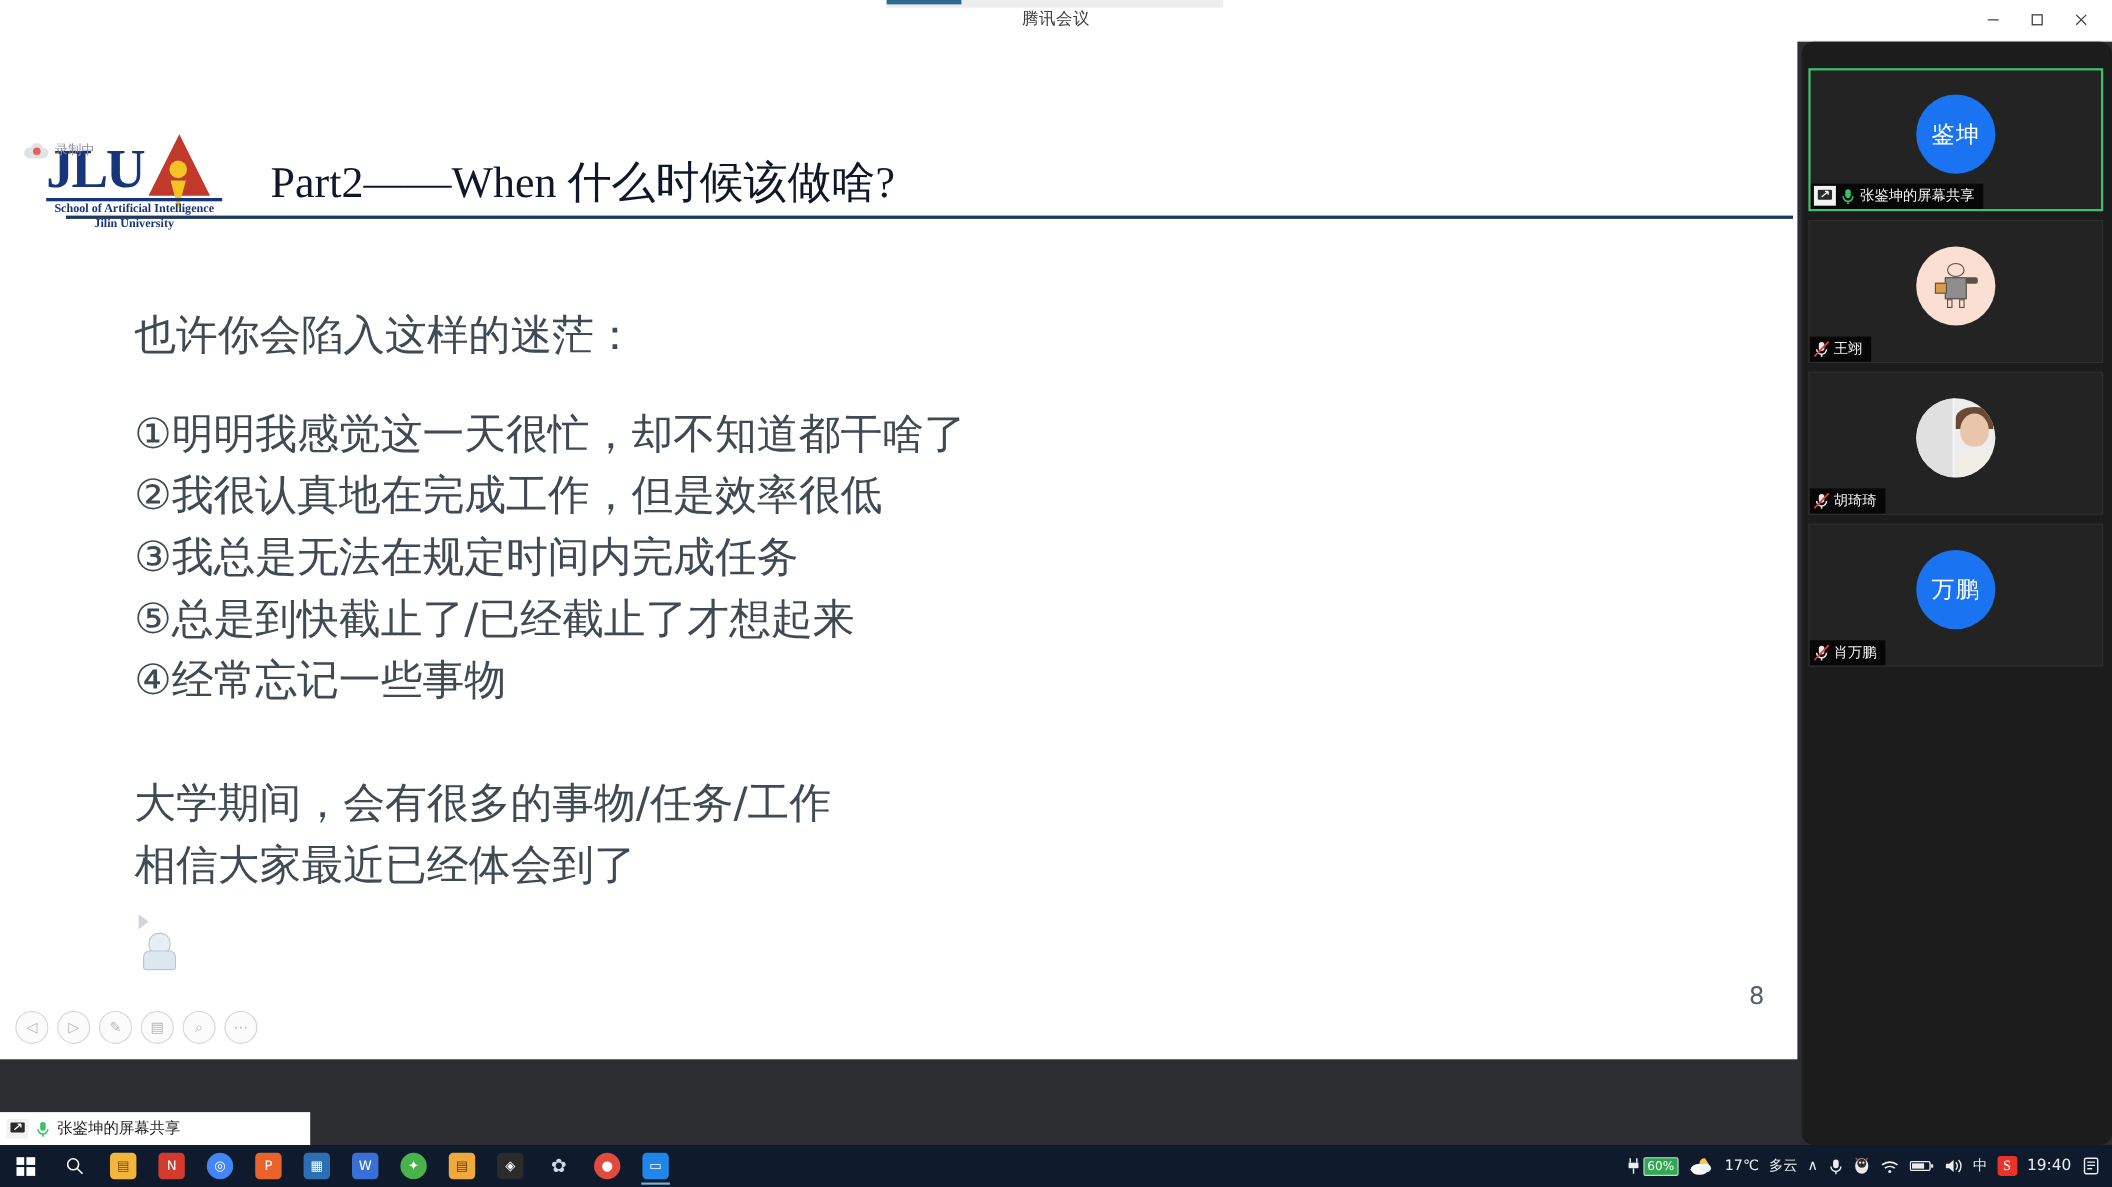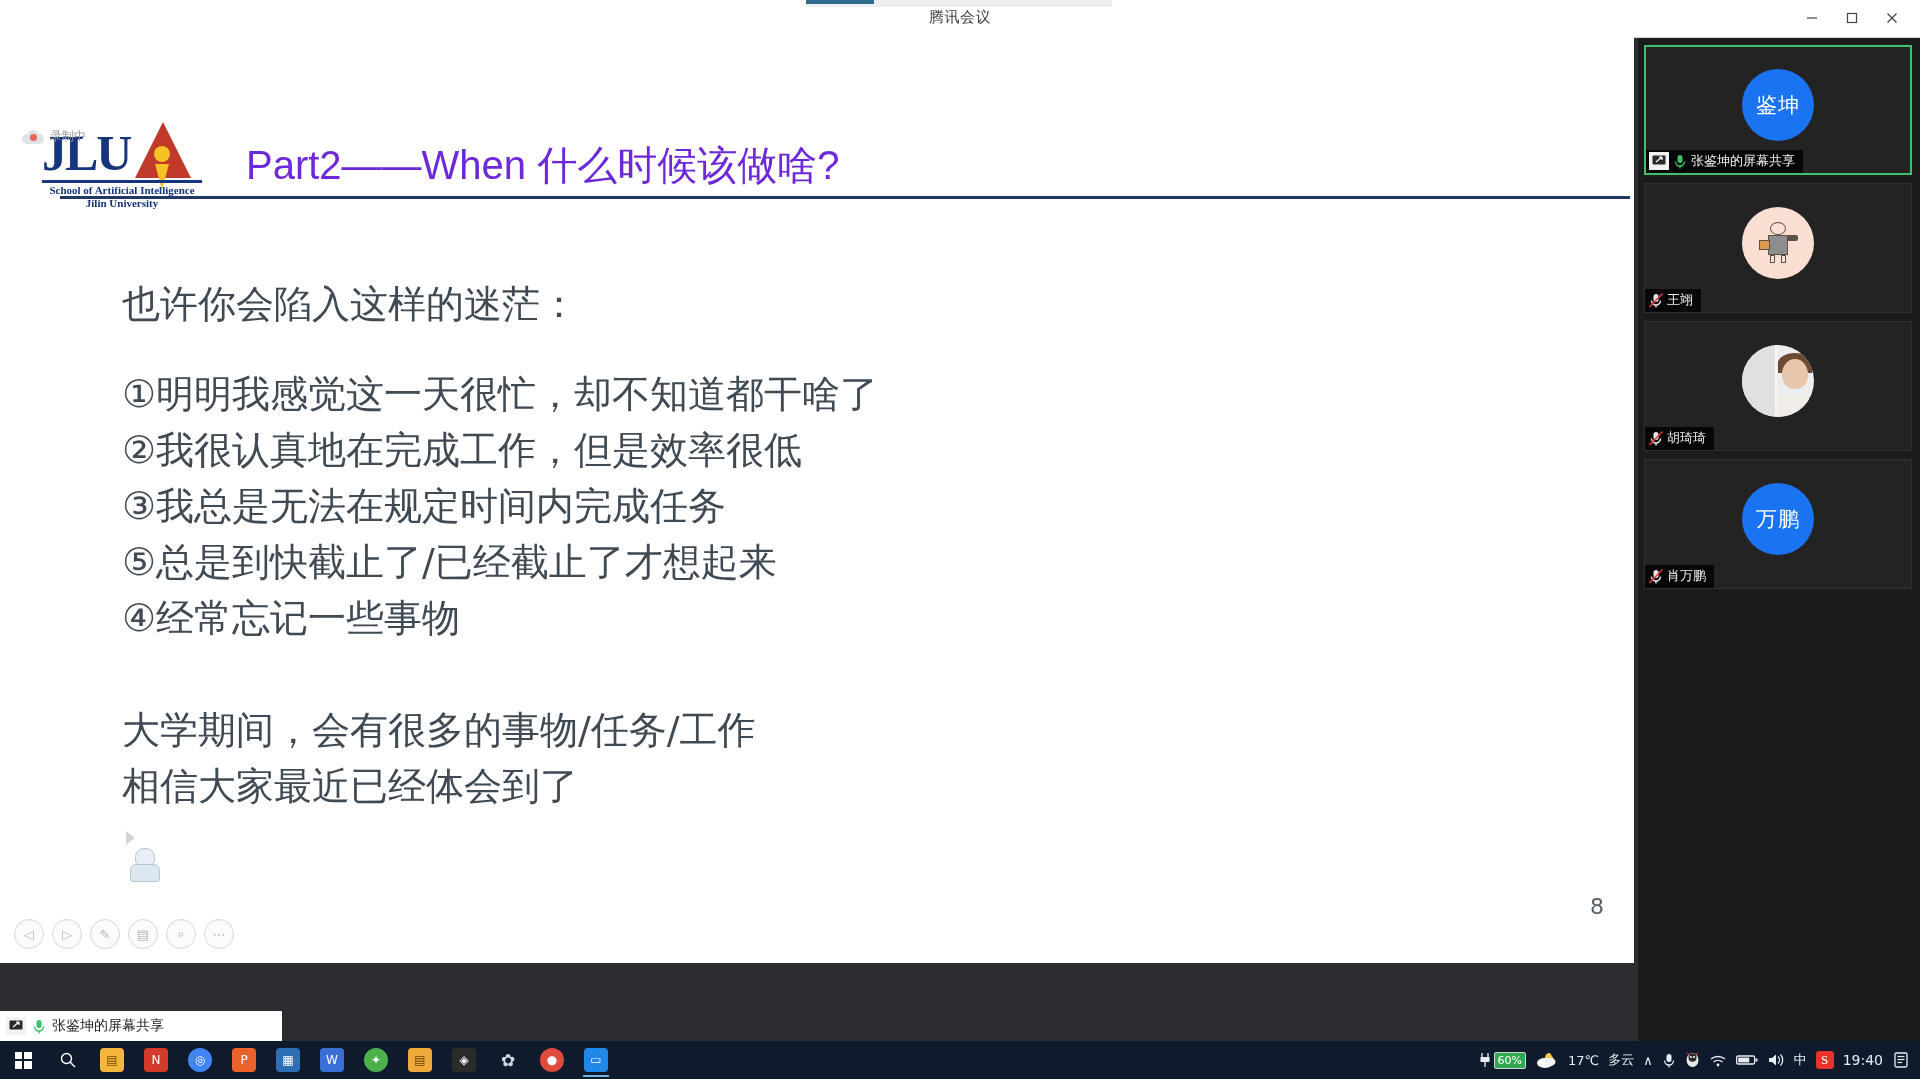--- a/index.html
+++ b/index.html
@@ -104,22 +104,22 @@
   .logo .lab1, .logo .lab2 {
     position: absolute; left: 0; width: 160px; text-align: center;
     font-family: "Liberation Serif", serif; font-weight: bold;
     font-size: 11px; color: #16357a;
   }
   .logo .lab1 { top: 62px; }
   .logo .lab2 { top: 75px; }
 
   .slidetitle {
     position: absolute; left: 246px; top: 102px;
-    font-size: 40px; color: #6d28d9;
-    font-family: Liberation Sans, sans-serif; white-space: nowrap;
+    font-size: 40px; color: #0f172a;
+    font-family: Liberation Serif, serif; white-space: nowrap;
   }
   .titlerule {
     position: absolute; left: 60px; top: 160px; width: 1570px; height: 3px;
     background: #1f3864;
   }
 
   .bodytext {
     position: absolute; left: 122px; top: 240px;
     color: #3f4a54; font-size: 38px; line-height: 56px;
     font-family: "DejaVu Sans", sans-serif; white-space: nowrap;
@@ -157,21 +157,21 @@
   .stool {
     width: 30px; height: 30px; border-radius: 50%;
     border: 1px solid #d6d6d6; background: #fbfbfb;
     display: flex; align-items: center; justify-content: center;
     color: #b7b7b7; font-size: 13px;
   }
 
   
   .rail {
     position: absolute; right: 0px; top: 38px; width: 282px; height: 1003px;
-    background: #1c1c1c; padding: 7px 8px 0 6px;
+    background: #1c1c1c; padding: 24px 8px 0 6px; border-radius: 11px;
   }
   .ptile {
     position: relative; width: 268px; height: 130px; background: #232323;
     margin-bottom: 8px; border: 1px solid #2f2f2f; overflow: hidden;
   }
   .ptile.active { border: 2px solid #3ec16f; }
   .avatar {
     position: absolute; left: 50%; top: 46%; transform: translate(-50%,-50%);
     width: 72px; height: 72px; border-radius: 50%;
     display: flex; align-items: center; justify-content: center;

